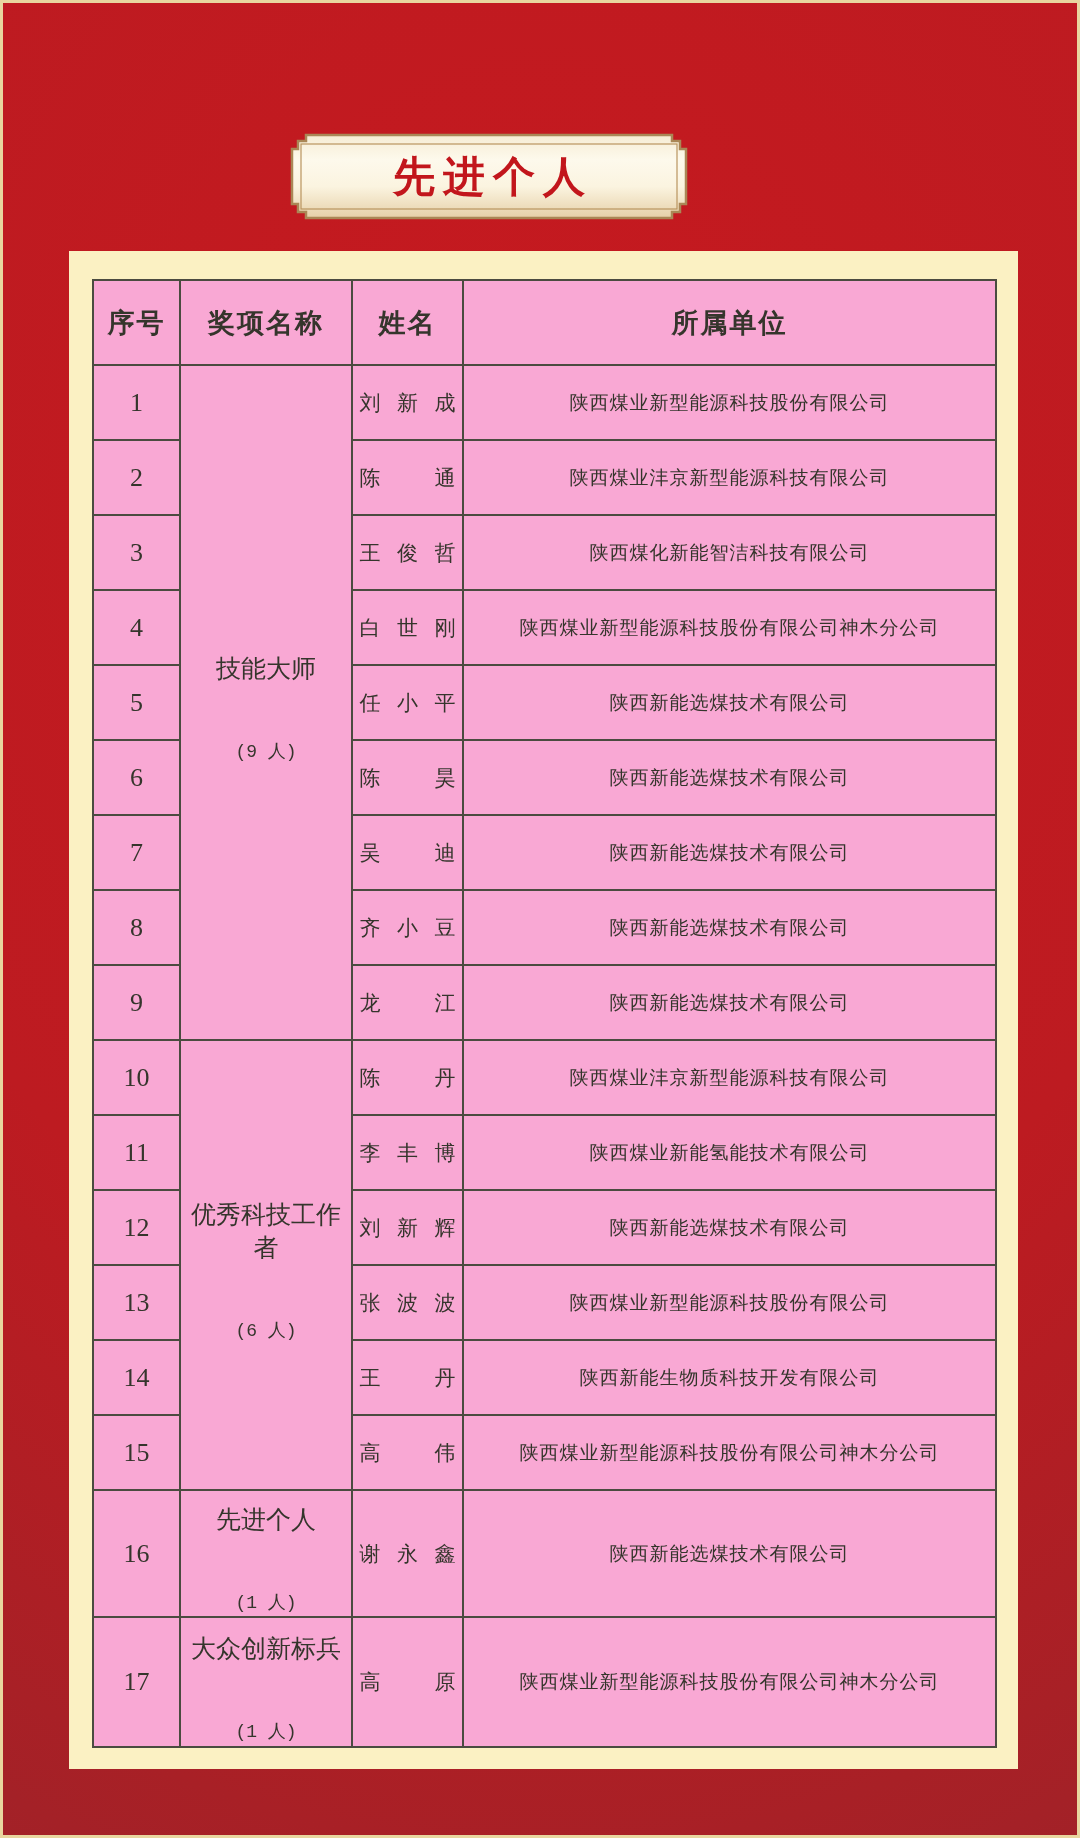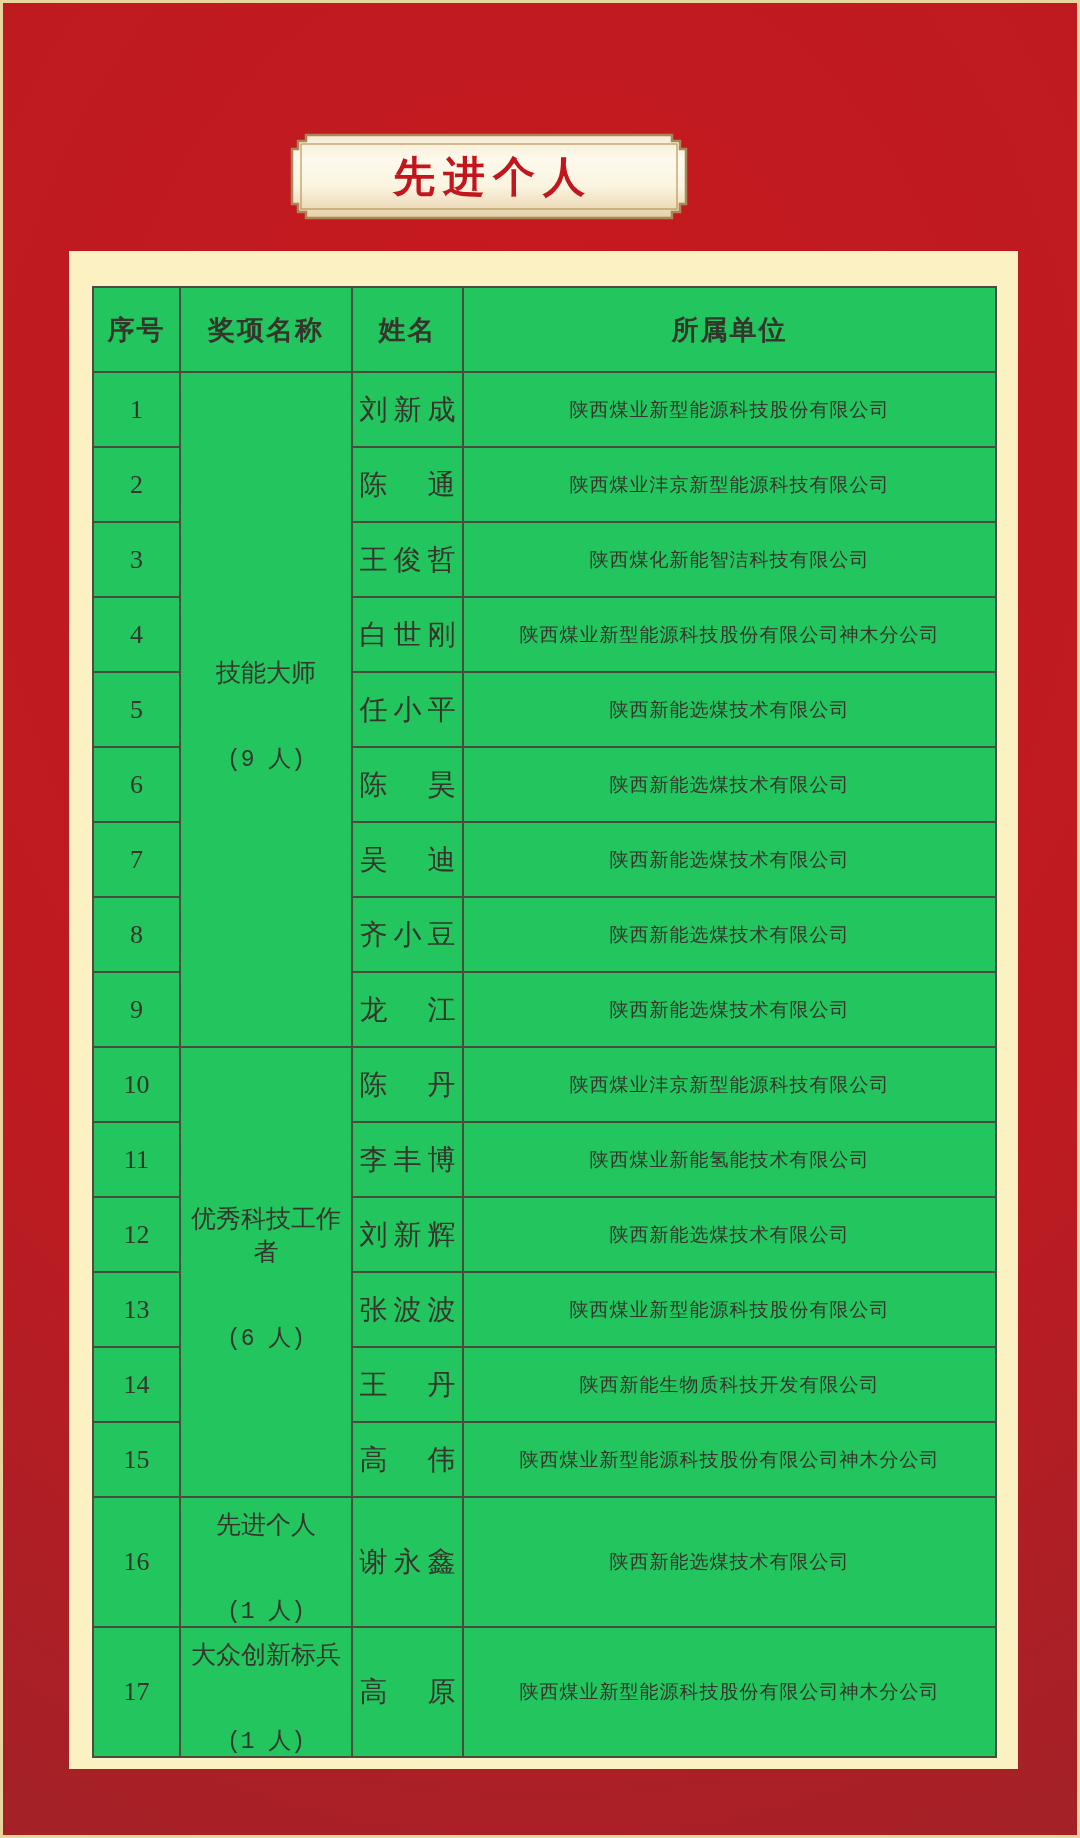--- a/index.html
+++ b/index.html
@@ -26,50 +26,50 @@
 
   
   .panel {
     position:absolute; left:66px; top:248px;
     width:949px; height:1518px;
     background:#fbf1c3;
   }
 
   
   table.awards {
-    position:absolute; left:23px; top:35px;
+    position:absolute; left:23px; top:28px;
     width:903px;
     border-collapse:collapse; table-layout:fixed;
-    background:#22c55e;
+    background:#f9a8d4;
   }
   table.awards td, table.awards th {
     border:2px solid #4b4b40;
     padding:0; text-align:center; vertical-align:middle;
     color:#35352c; overflow:hidden;
   }
   thead tr { height:85px; }
   thead th {
     font-family:"Liberation Sans","DejaVu Sans",sans-serif;
     font-size:27px; font-weight:700; letter-spacing:2px; color:#2b2b23;
   }
   tbody tr { height:75px; }
   tbody tr.tall-a { height:127px; }
   tbody tr.tall-b { height:130px; }
 
   td.num { font-size:26px; }
   td.name span.nm {
     display:inline-block; width:96px;
-    font-size:28px;
+    font-size:21px;
     text-align:justify; text-align-last:justify;
     white-space:nowrap;
   }
   td.company { font-size:19px; letter-spacing:1px; white-space:nowrap; }
   td.award { font-size:25px; }
   .award-inner { display:flex; flex-direction:column; align-items:center; padding-top:10px;font-family:Liberation Mono, monospace; }
-  .award-count { margin-top:54px; font-size:23px; }
+  .award-count { margin-top:54px; font-size:18px; }
 </style>
 </head>
 <body>
 
 <div class="page">
 
   <div class="banner">
     <svg width="398" height="87" viewBox="0 0 398 87">
       <defs>
         <linearGradient id="bfill" x1="0" y1="0" x2="0" y2="1">

